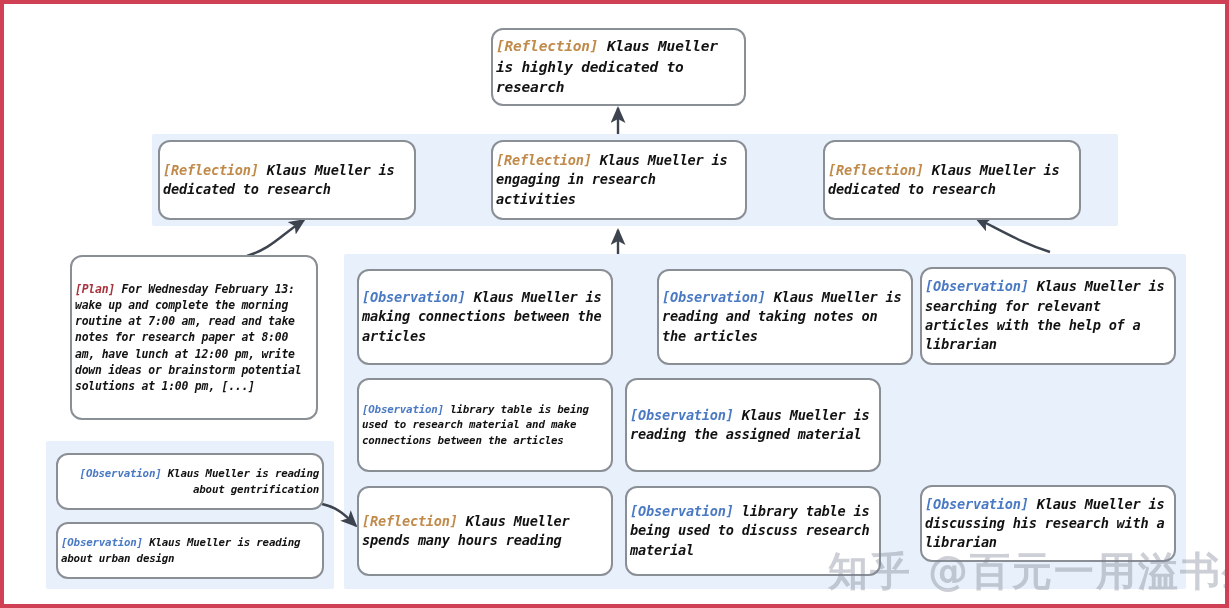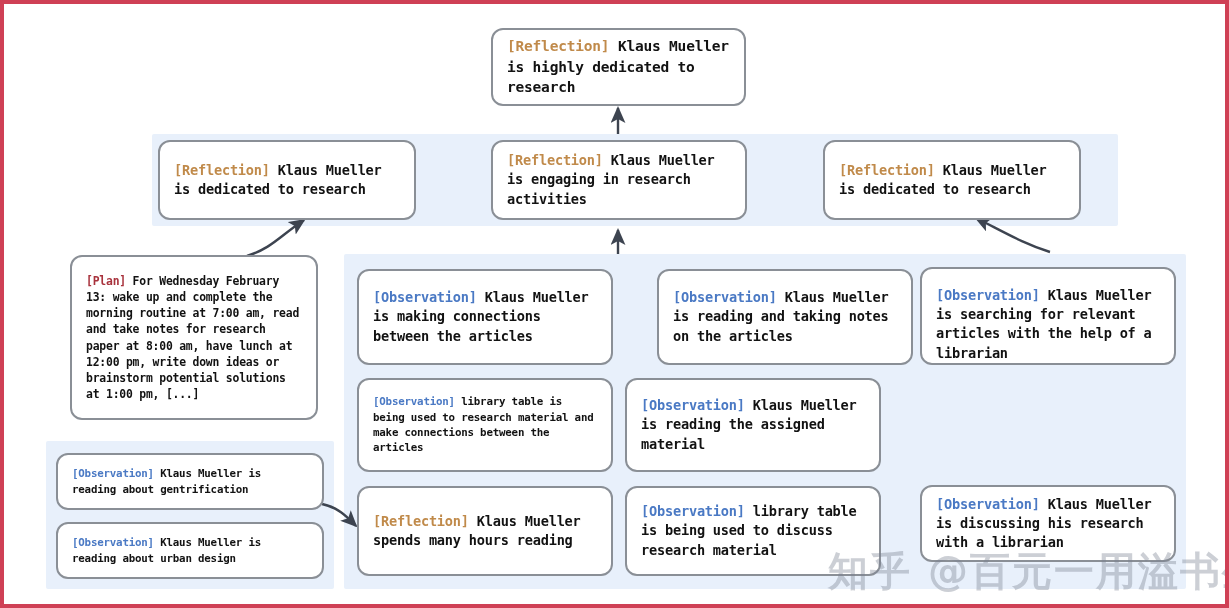--- a/index.html
+++ b/index.html
@@ -32,25 +32,26 @@
     border: 2.5px solid #8a8f96;
     border-radius: 12px;
     box-sizing: border-box;
     display: flex;
     align-items: center;
     color: #121212;
     font-weight: bold;
     letter-spacing: -0.2px;
   }
   .card .txt {
-    padding: 0 14px;
+    padding: 0 3px;
     width: 100%;
     line-height: 1.42;
     white-space: pre-wrap;
     word-break: normal;
+    font-style: italic;
   }
   .tag-reflection { color: #c08a4a; font-weight: bold; }
   .tag-observation { color: #4a79c4; font-weight: bold; }
   .tag-plan { color: #a8323c; font-weight: bold; }
 
   .fs15 { font-size: 14.5px; }
   .fs14 { font-size: 13.6px; }
   .fs12 { font-size: 11.4px; }
   .fs11 { font-size: 10.8px; }
 
@@ -113,21 +114,21 @@
   </div>
 
   <div class="card fs14" style="left:819px; top:136px; width:258px; height:80px;">
     <div class="txt"><span class="tag-reflection">[Reflection]</span><span> Klaus Mueller is dedicated to research</span></div>
   </div>
 
   <div class="card fs12" style="left:66px; top:251px; width:248px; height:165px;">
     <div class="txt"><span class="tag-plan">[Plan]</span><span> For Wednesday February 13: wake up and complete the morning routine at 7:00 am, read and take notes for research paper at 8:00 am, have lunch at 12:00 pm, write down ideas or brainstorm potential solutions at 1:00 pm, [...]</span></div>
   </div>
 
-  <div class="card fs11" style="left:52px; top:449px; width:268px; height:57px;">
+  <div class="card fs11" style="left:52px; top:449px; width:268px; height:57px;text-align:right;">
     <div class="txt"><span class="tag-observation">[Observation]</span><span> Klaus Mueller is reading about gentrification</span></div>
   </div>
 
   <div class="card fs11" style="left:52px; top:518px; width:268px; height:57px;justify-content:center;">
     <div class="txt"><span class="tag-observation">[Observation]</span><span> Klaus Mueller is reading about urban design</span></div>
   </div>
 
   <div class="card fs14" style="left:353px; top:265px; width:256px; height:96px;">
     <div class="txt"><span class="tag-observation">[Observation]</span><span> Klaus Mueller is making connections between the articles</span></div>
   </div>
@@ -145,21 +146,21 @@
   </div>
 
   <div class="card fs14" style="left:621px; top:374px; width:256px; height:94px;">
     <div class="txt"><span class="tag-observation">[Observation]</span><span> Klaus Mueller is reading the assigned material</span></div>
   </div>
 
   <div class="card fs14" style="left:621px; top:482px; width:256px; height:90px;">
     <div class="txt"><span class="tag-observation">[Observation]</span><span> library table is being used to discuss research material</span></div>
   </div>
 
-  <div class="card fs14" style="left:916px; top:263px; width:256px; height:98px;align-items:flex-end;">
+  <div class="card fs14" style="left:916px; top:263px; width:256px; height:98px;">
     <div class="txt"><span class="tag-observation">[Observation]</span><span> Klaus Mueller is searching for relevant articles with the help of a librarian</span></div>
   </div>
 
 
   <div class="card fs14" style="left:916px; top:481px; width:256px; height:77px;">
     <div class="txt"><span class="tag-observation">[Observation]</span><span> Klaus Mueller is discussing his research with a librarian</span></div>
   </div>
 
   <div class="wm" style="left:824px; top:540px;">知乎 @百元一用溢书生</div>
 

